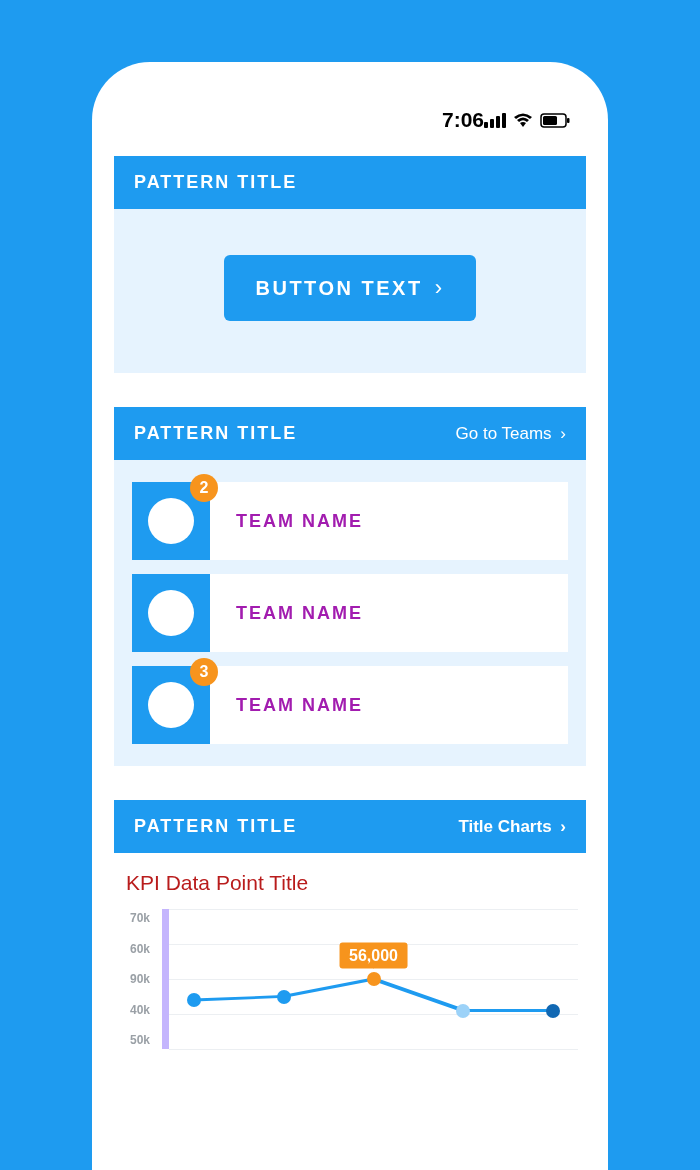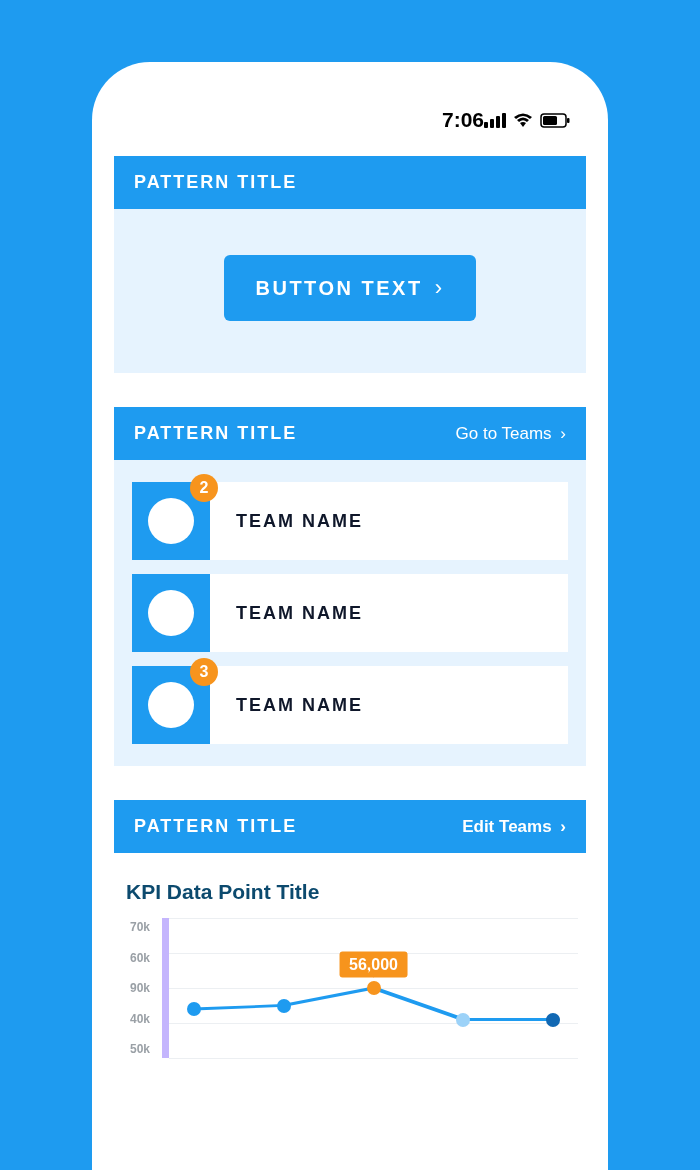--- a/index.html
+++ b/index.html
@@ -93,34 +93,34 @@
   .team-icon .circle {
     width:46px; height:46px; border-radius:50%; background:#fff;
   }
   .badge {
     position:absolute; top:-8px; right:-8px;
     width:28px; height:28px; border-radius:50%;
     background:#f7941d; color:#fff; font-weight:700; font-size:16px;
     display:flex; align-items:center; justify-content:center;
   }
   .team-name {
-    color:#0f172a; font-size:18px; font-weight:800; letter-spacing:2px;
+    color:#a21caf; font-size:18px; font-weight:800; letter-spacing:2px;
     margin-left: 26px;
   }
 
   .chart-section { margin-bottom:34px; }
   .chart-header {
     background:#1e9bf0; color:#fff; padding:16px 20px;
     display:flex; justify-content:space-between; align-items:center;
   }
   .chart-header .title { font-size:18px; font-weight:800; letter-spacing:2px; }
   .chart-header .link { font-size:17px; font-weight:700; }
   .chart-header .link .chev{ margin-left:4px; }
   .chart-body { background:#fff; padding: 18px 8px 0 8px; }
-  .kpi-title { color:#0c4a6e; font-size:21px; font-weight:700; margin-bottom:14px; padding-left:4px;margin-top:9px;}
+  .kpi-title { color:#b91c1c; font-size:21px; font-weight:400; margin-bottom:14px; padding-left:4px;}
 
   .chart {
     position: relative;
     height: 140px;
     padding-left: 40px;
   }
   .ylabels {
     position:absolute; left:8px; top:0; height:100%;
     display:flex; flex-direction:column; justify-content:space-between;
     font-size:12px; color:#9aa0a6; font-weight:600;
@@ -223,21 +223,21 @@
         </div>
 
       </div>
     </div>
   </div>
 
   <div class="chart-section">
     <div class="chart-header">
       <div class="title">PATTERN TITLE</div>
       <div class="link">
-        <span>Edit Teams</span><span class="chev"> ›</span>
+        <span>Title Charts</span><span class="chev"> ›</span>
       </div>
     </div>
     <div class="chart-body">
       <div class="kpi-title">KPI Data Point Title</div>
       <div class="chart">
         <div class="ylabels">
           <span>70k</span>
           <span>60k</span>
           <span>90k</span>
           <span>40k</span>

